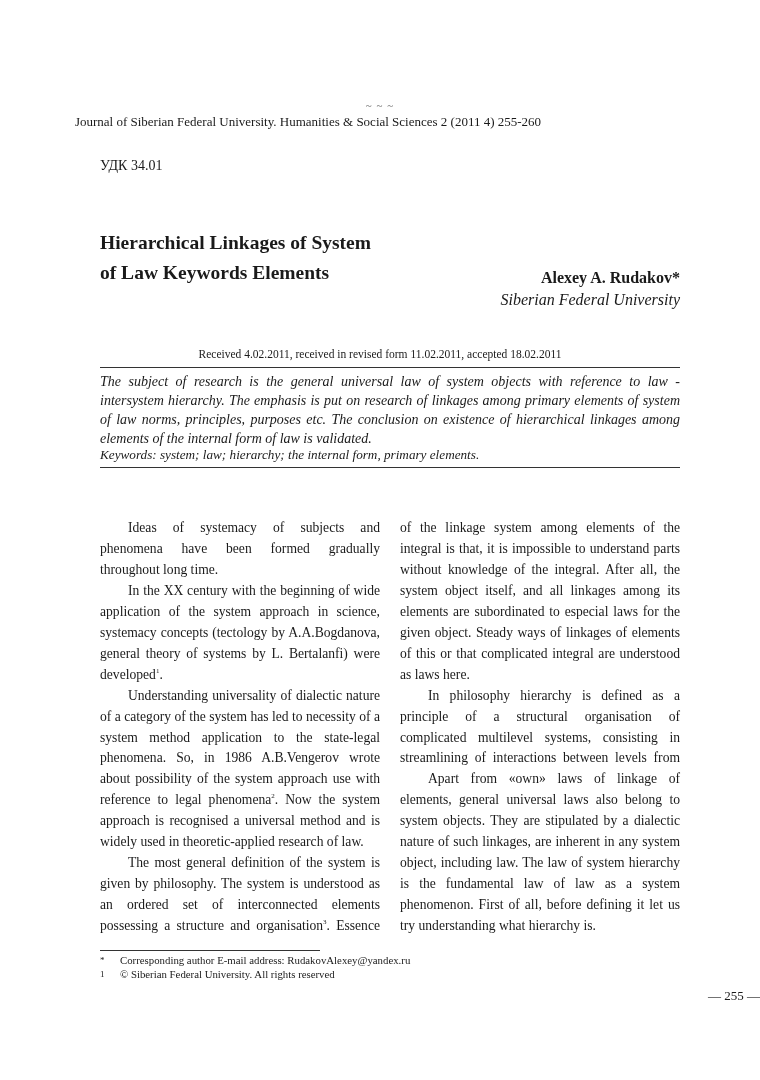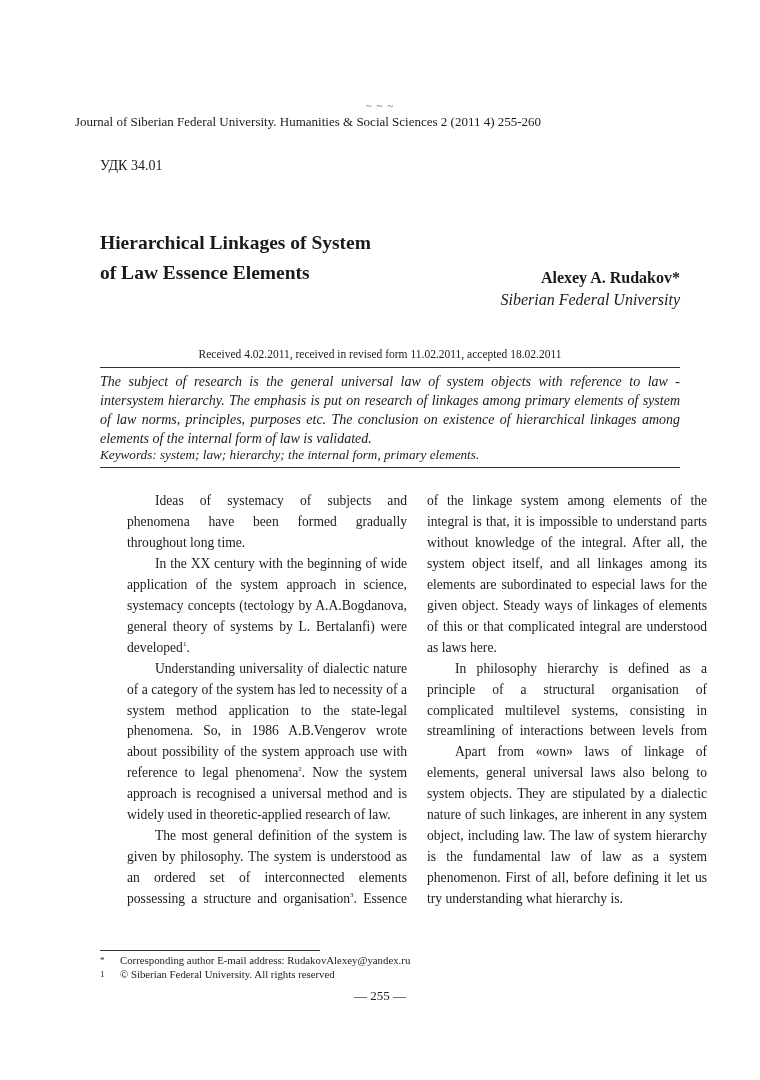--- a/index.html
+++ b/index.html
@@ -14,44 +14,44 @@
   #author-name { font-size: 16px; font-weight: bold; line-height: 22px; }
   .affil { font-size: 16px; font-style: italic; line-height: 22px; }
   .affil sup { font-size: 9px; }
   #received { left: 0; width: 760px; top: 348px; text-align: center; font-size: 11.5px; }
   .rule { left: 100px; width: 580px; height: 0; border-top: 1.2px solid #333; }
   #rule1 { top: 367px; }
   #rule2 { top: 467px; }
   #abstract { left: 100px; width: 580px; top: 372px; font-style: italic; font-size: 14px;
               line-height: 19px; text-align: justify; text-align-last: left; }
   #keywords { left: 100px; width: 580px; top: 447px; font-style: italic; font-size: 13.2px; }
-  .col { top: 491px; width: 280px; font-size: 13.6px; line-height: 20.95px; text-align: justify; margin-left: 27px; }
+  .col { top: 518px; width: 280px; font-size: 13.6px; line-height: 20.95px; text-align: justify; }
   #col-left { left: 100px; }
   #col-right { left: 400px; }
   .col p { margin: 0; }
   .col p.indent { text-indent: 28px; }
   .col p.nolast { text-align-last: justify; }
   sup.fn { font-size: 7px; vertical-align: super; line-height: 0; }
   #fn-rule { left: 100px; top: 950px; width: 220px; border-top: 1px solid #333; }
   #footnotes { left: 100px; top: 953px; font-size: 10.8px; line-height: 14px; }
   .fn-row { display: flex; }
   .fn-mark { width: 20px; font-size: 9px; }
-  #page-number { left: 0; width: 760px; top: 988px; text-align: center; font-size: 13px; }
+  #page-number { left: 0; width: 760px; top: 988px; text-align: right; font-size: 13px; }
 </style>
 </head>
 <body>
 
 <div id="journal-header" class="abs">Journal of  Siberian Federal University.  Humanities &amp; Social Sciences 2 (2011 4) 255-260</div>
 <div id="tilde" class="abs">~ ~ ~</div>
 
 <div id="udc" class="abs">УДК 34.01</div>
 
 <div id="title" class="abs">
   <div>Hierarchical Linkages of System</div>
-  <div>of Law Essence Elements</div>
+  <div>of Law Keywords Elements</div>
 </div>
 
 <div id="author-block" class="abs">
   <div id="author-name">Alexey A. Rudakov*</div>
   <div class="affil">Siberian Federal University</div>
 </div>
 
 <div id="received" class="abs">Received 4.02.2011, received in revised form 11.02.2011, accepted 18.02.2011</div>
 <div id="rule1" class="abs rule"></div>
 <div id="abstract" class="abs">The subject of research is the general universal law of system objects with reference to law - intersystem hierarchy. The emphasis is put on research of linkages among primary elements of system of law norms, principles, purposes etc. The conclusion on existence of hierarchical linkages among elements of the internal form of law is validated.</div>

